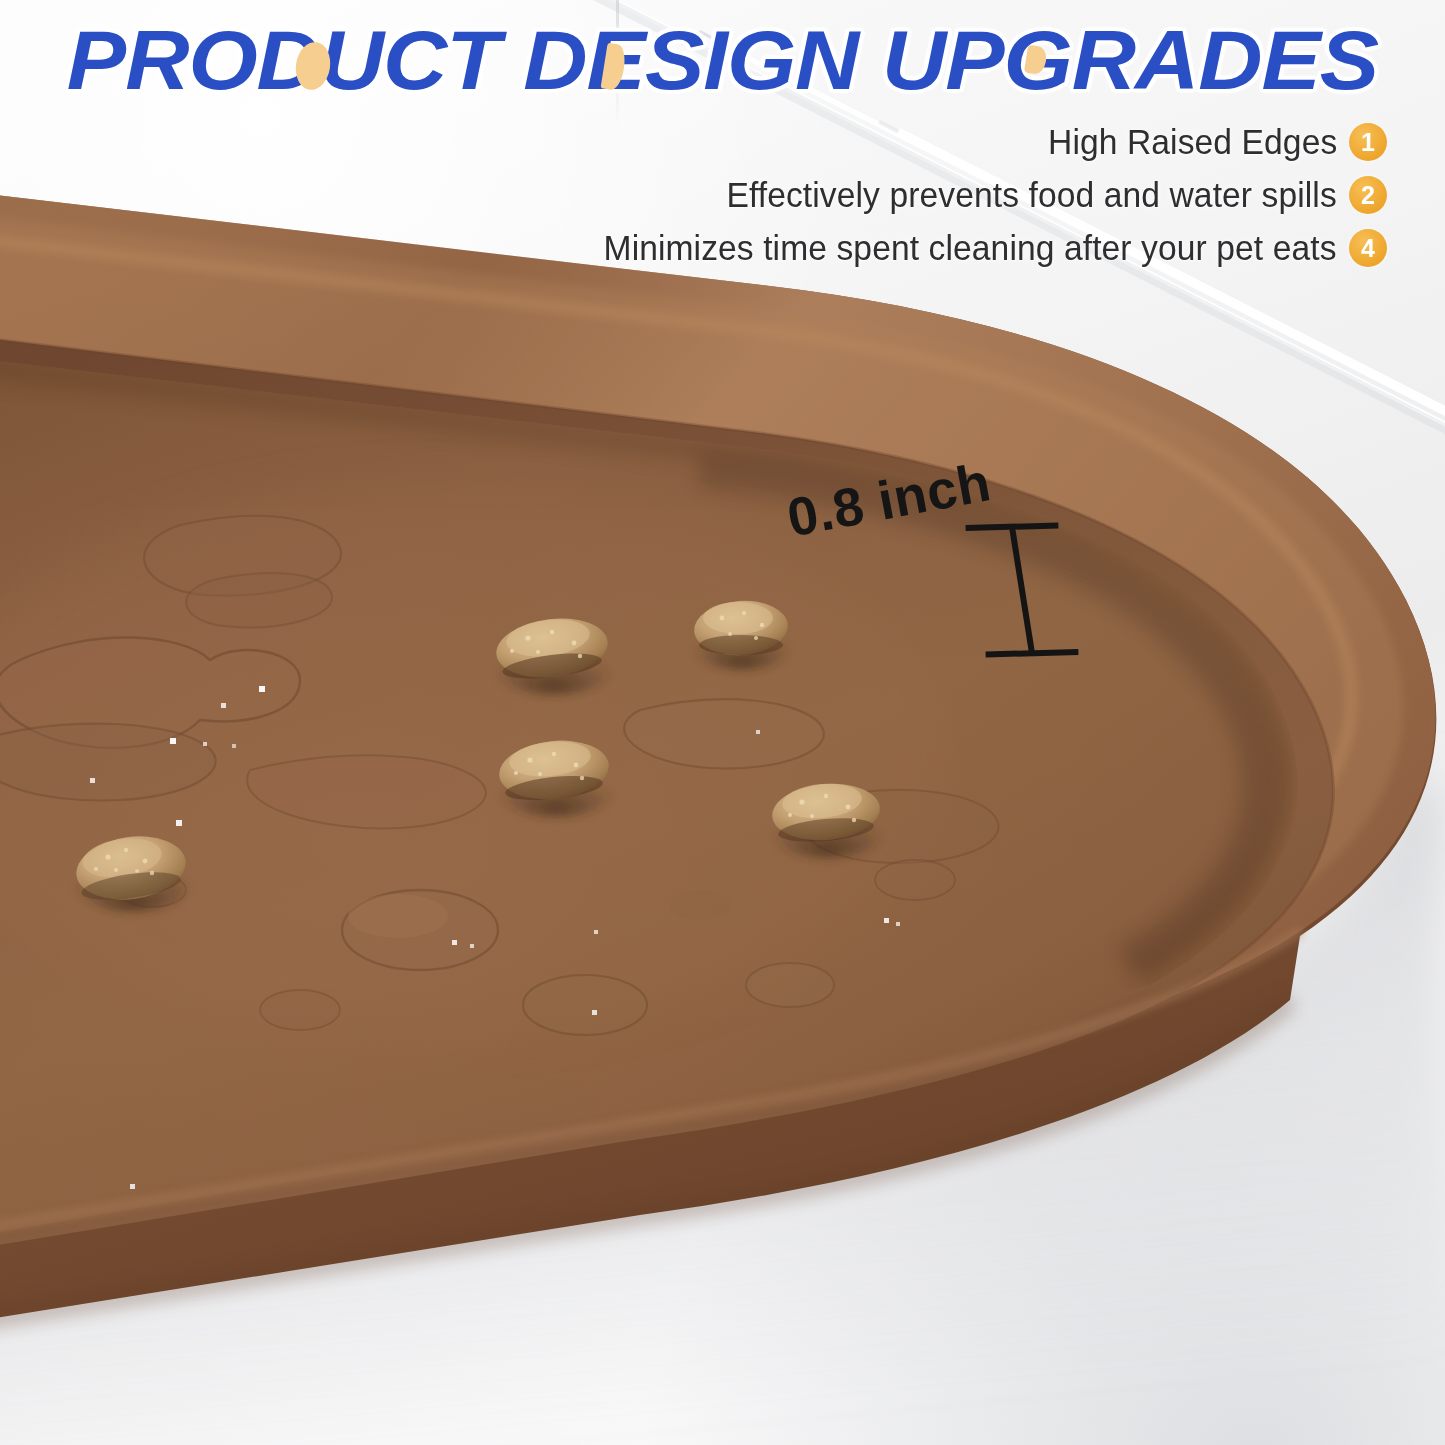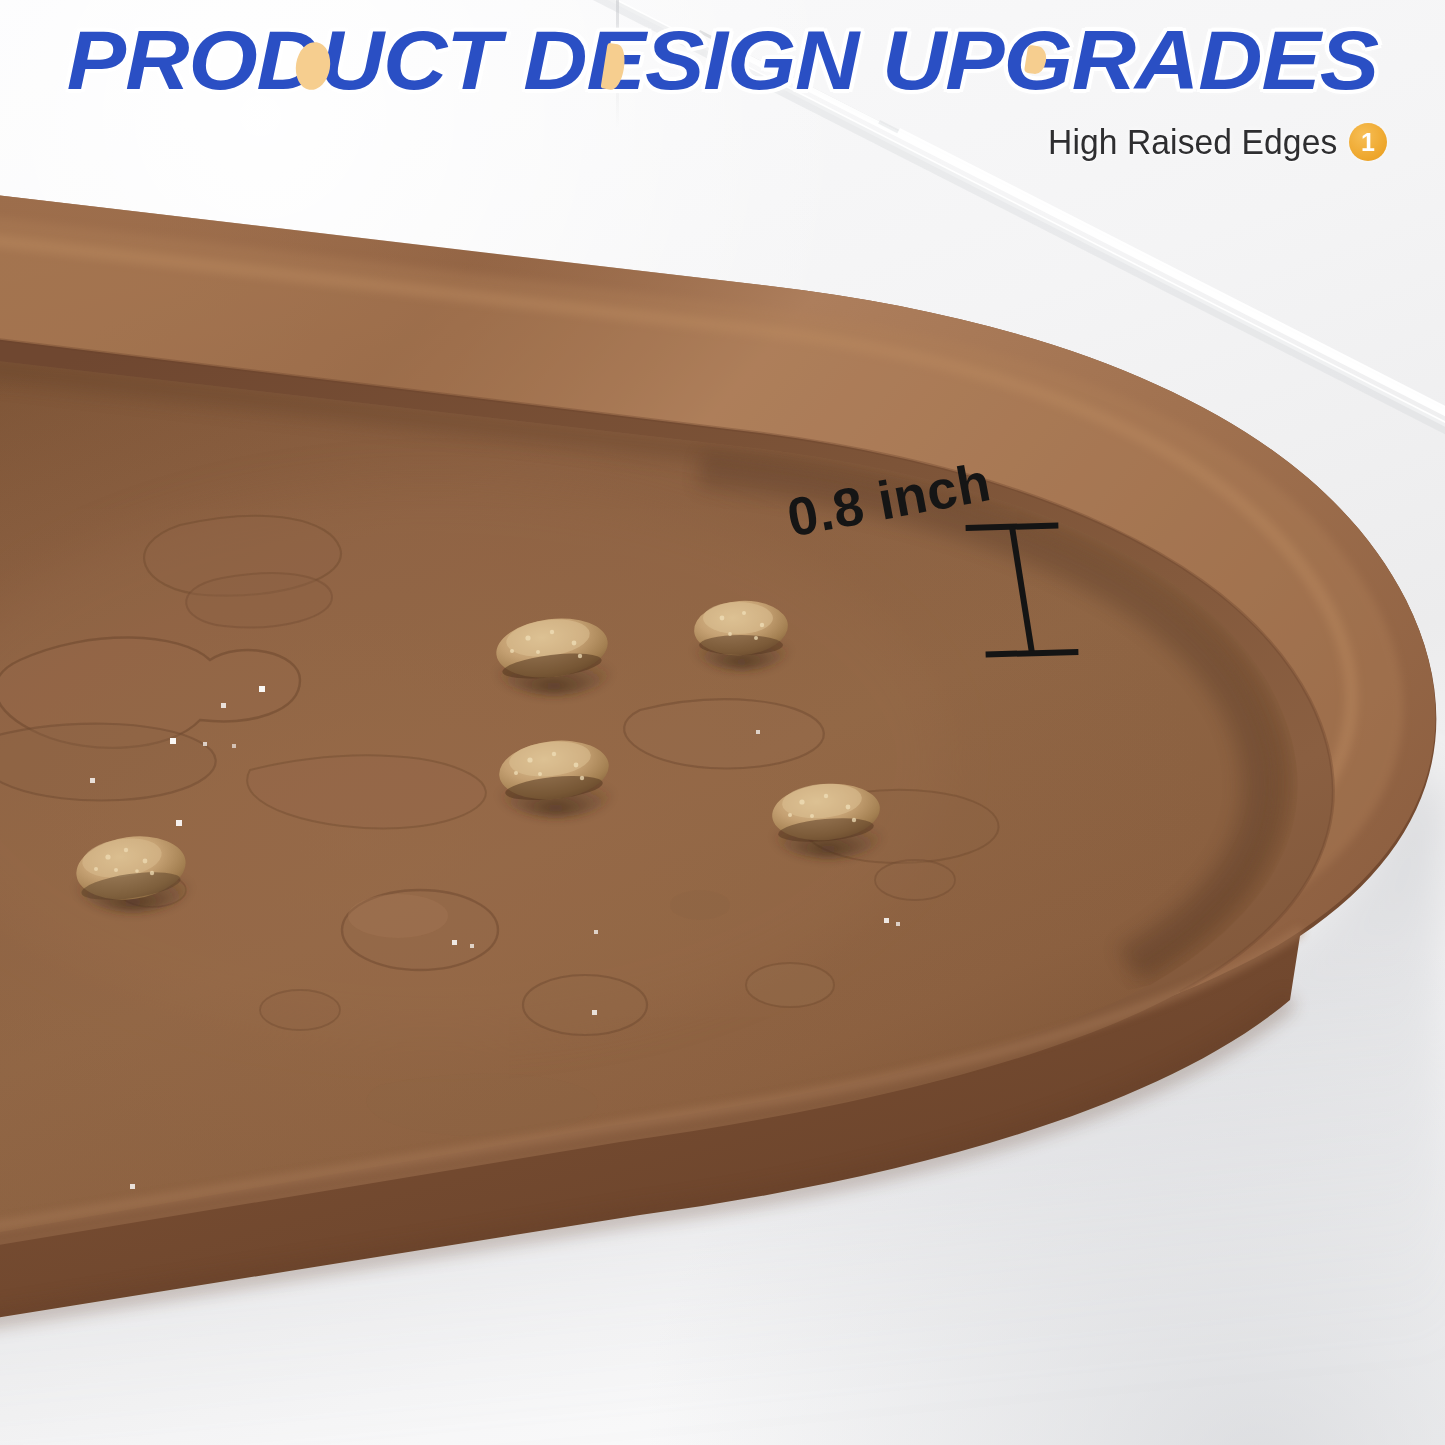--- a/index.html
+++ b/index.html
@@ -440,22 +440,30 @@
   <div class="counter c-d"></div>
   <div class="counter c-p"></div>
 
   <div id="features">
 
     <div class="feature-row">
       <span class="feature-text">High Raised Edges</span>
       <span class="badge">1</span>
     </div>
 
-
-
+    <div class="feature-row">
+      <span class="feature-text">Effectively prevents food and water spills</span>
+      <span class="badge">2</span>
+    </div>
+
+
+    <div class="feature-row">
+      <span class="feature-text">Minimizes time spent cleaning after your pet eats</span>
+      <span class="badge">4</span>
+    </div>
 
   </div>
 
   <div id="dim-label">0.8 inch</div>
 
   <svg id="dim-beam" viewBox="0 0 120 180">
     <g transform="rotate(-9 60 90)">
       <line x1="14" y1="20" x2="106" y2="32" stroke="#141414" stroke-width="6"></line>
       <line x1="60" y1="26" x2="60" y2="154" stroke="#141414" stroke-width="6"></line>
       <line x1="14" y1="148" x2="106" y2="160" stroke="#141414" stroke-width="6"></line>

